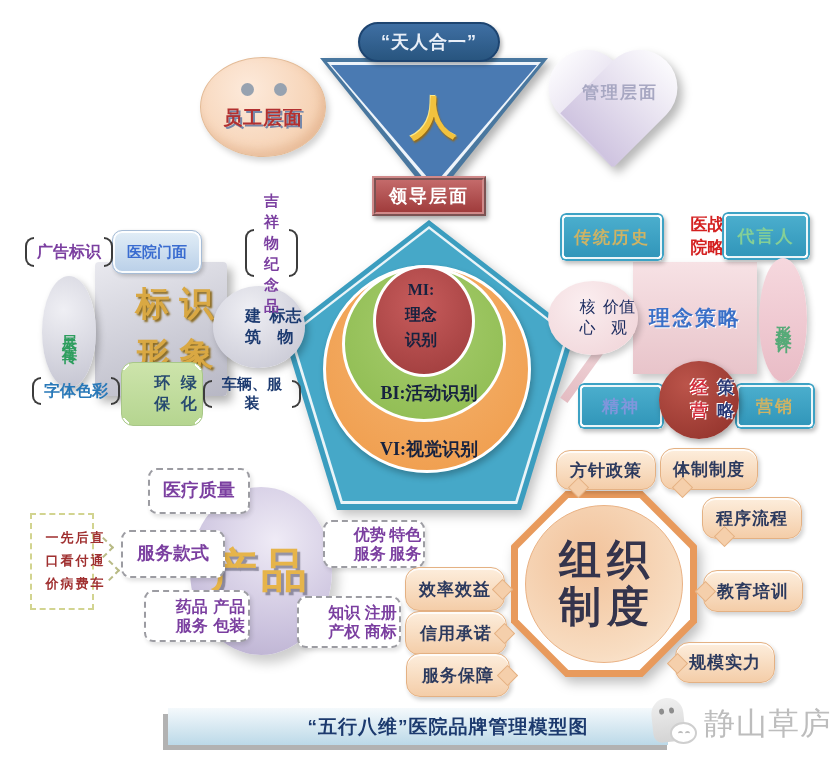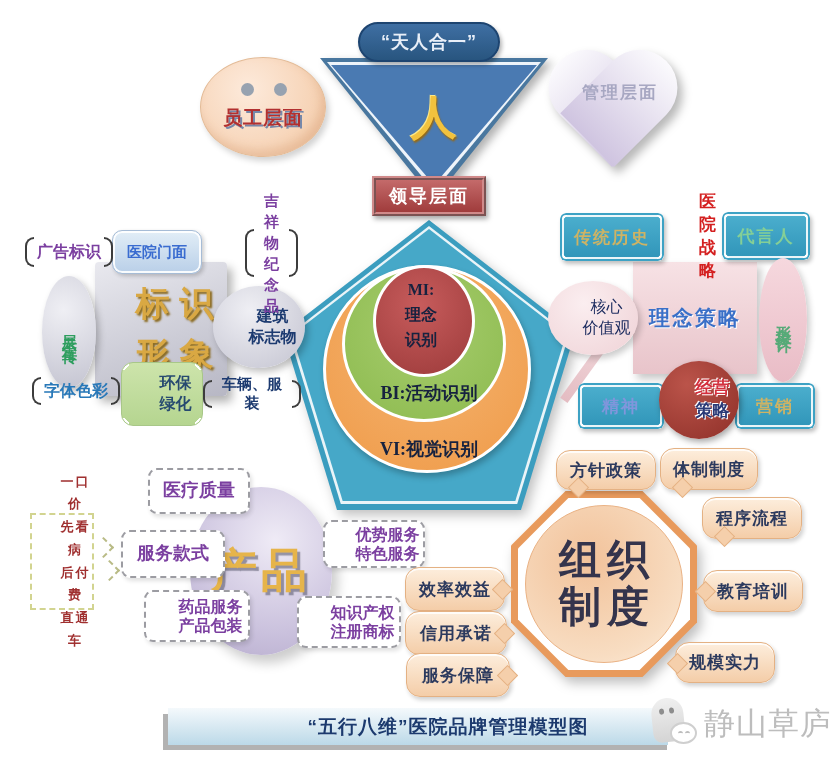--- a/index.html
+++ b/index.html
@@ -1,20 +1,20 @@
 <!DOCTYPE html>
 <html><head>
 <meta charset="utf-8">
 <style>
   html,body{margin:0;padding:0;background:#fff;}
   .stage{position:relative;width:837px;height:763px;background:#fff;overflow:hidden;
          font-family:"Liberation Sans",sans-serif;}
   .abs{position:absolute;box-sizing:border-box;}
   .ctr{display:flex;align-items:center;justify-content:center;text-align:center;}
-  .col{display:flex;flex-direction:column;align-items:center;justify-content:center;text-align:center;padding-left:27px;}
+  .col{display:flex;flex-direction:row;align-items:center;justify-content:center;text-align:center;padding-left:27px;}
 
   
   .banner{left:358px;top:22px;width:142px;height:40px;background:linear-gradient(180deg,#3f6fa3,#28557f);
           border:2px solid #1d4470;border-radius:20px;color:#e9eff8;font-size:18px;font-weight:bold;
           letter-spacing:1px;box-shadow:2px 3px 4px rgba(0,0,0,.3);z-index:5;}
 
   
   .tri-wrap{left:320px;top:58px;width:228px;height:142px;filter:drop-shadow(5px 4px 4px rgba(0,0,0,.3));z-index:2;}
   .tri{position:absolute;clip-path:polygon(0 0,100% 0,50% 100%);}
   .tri.l1{left:0;top:0;right:0;bottom:0;background:#49779f;}

